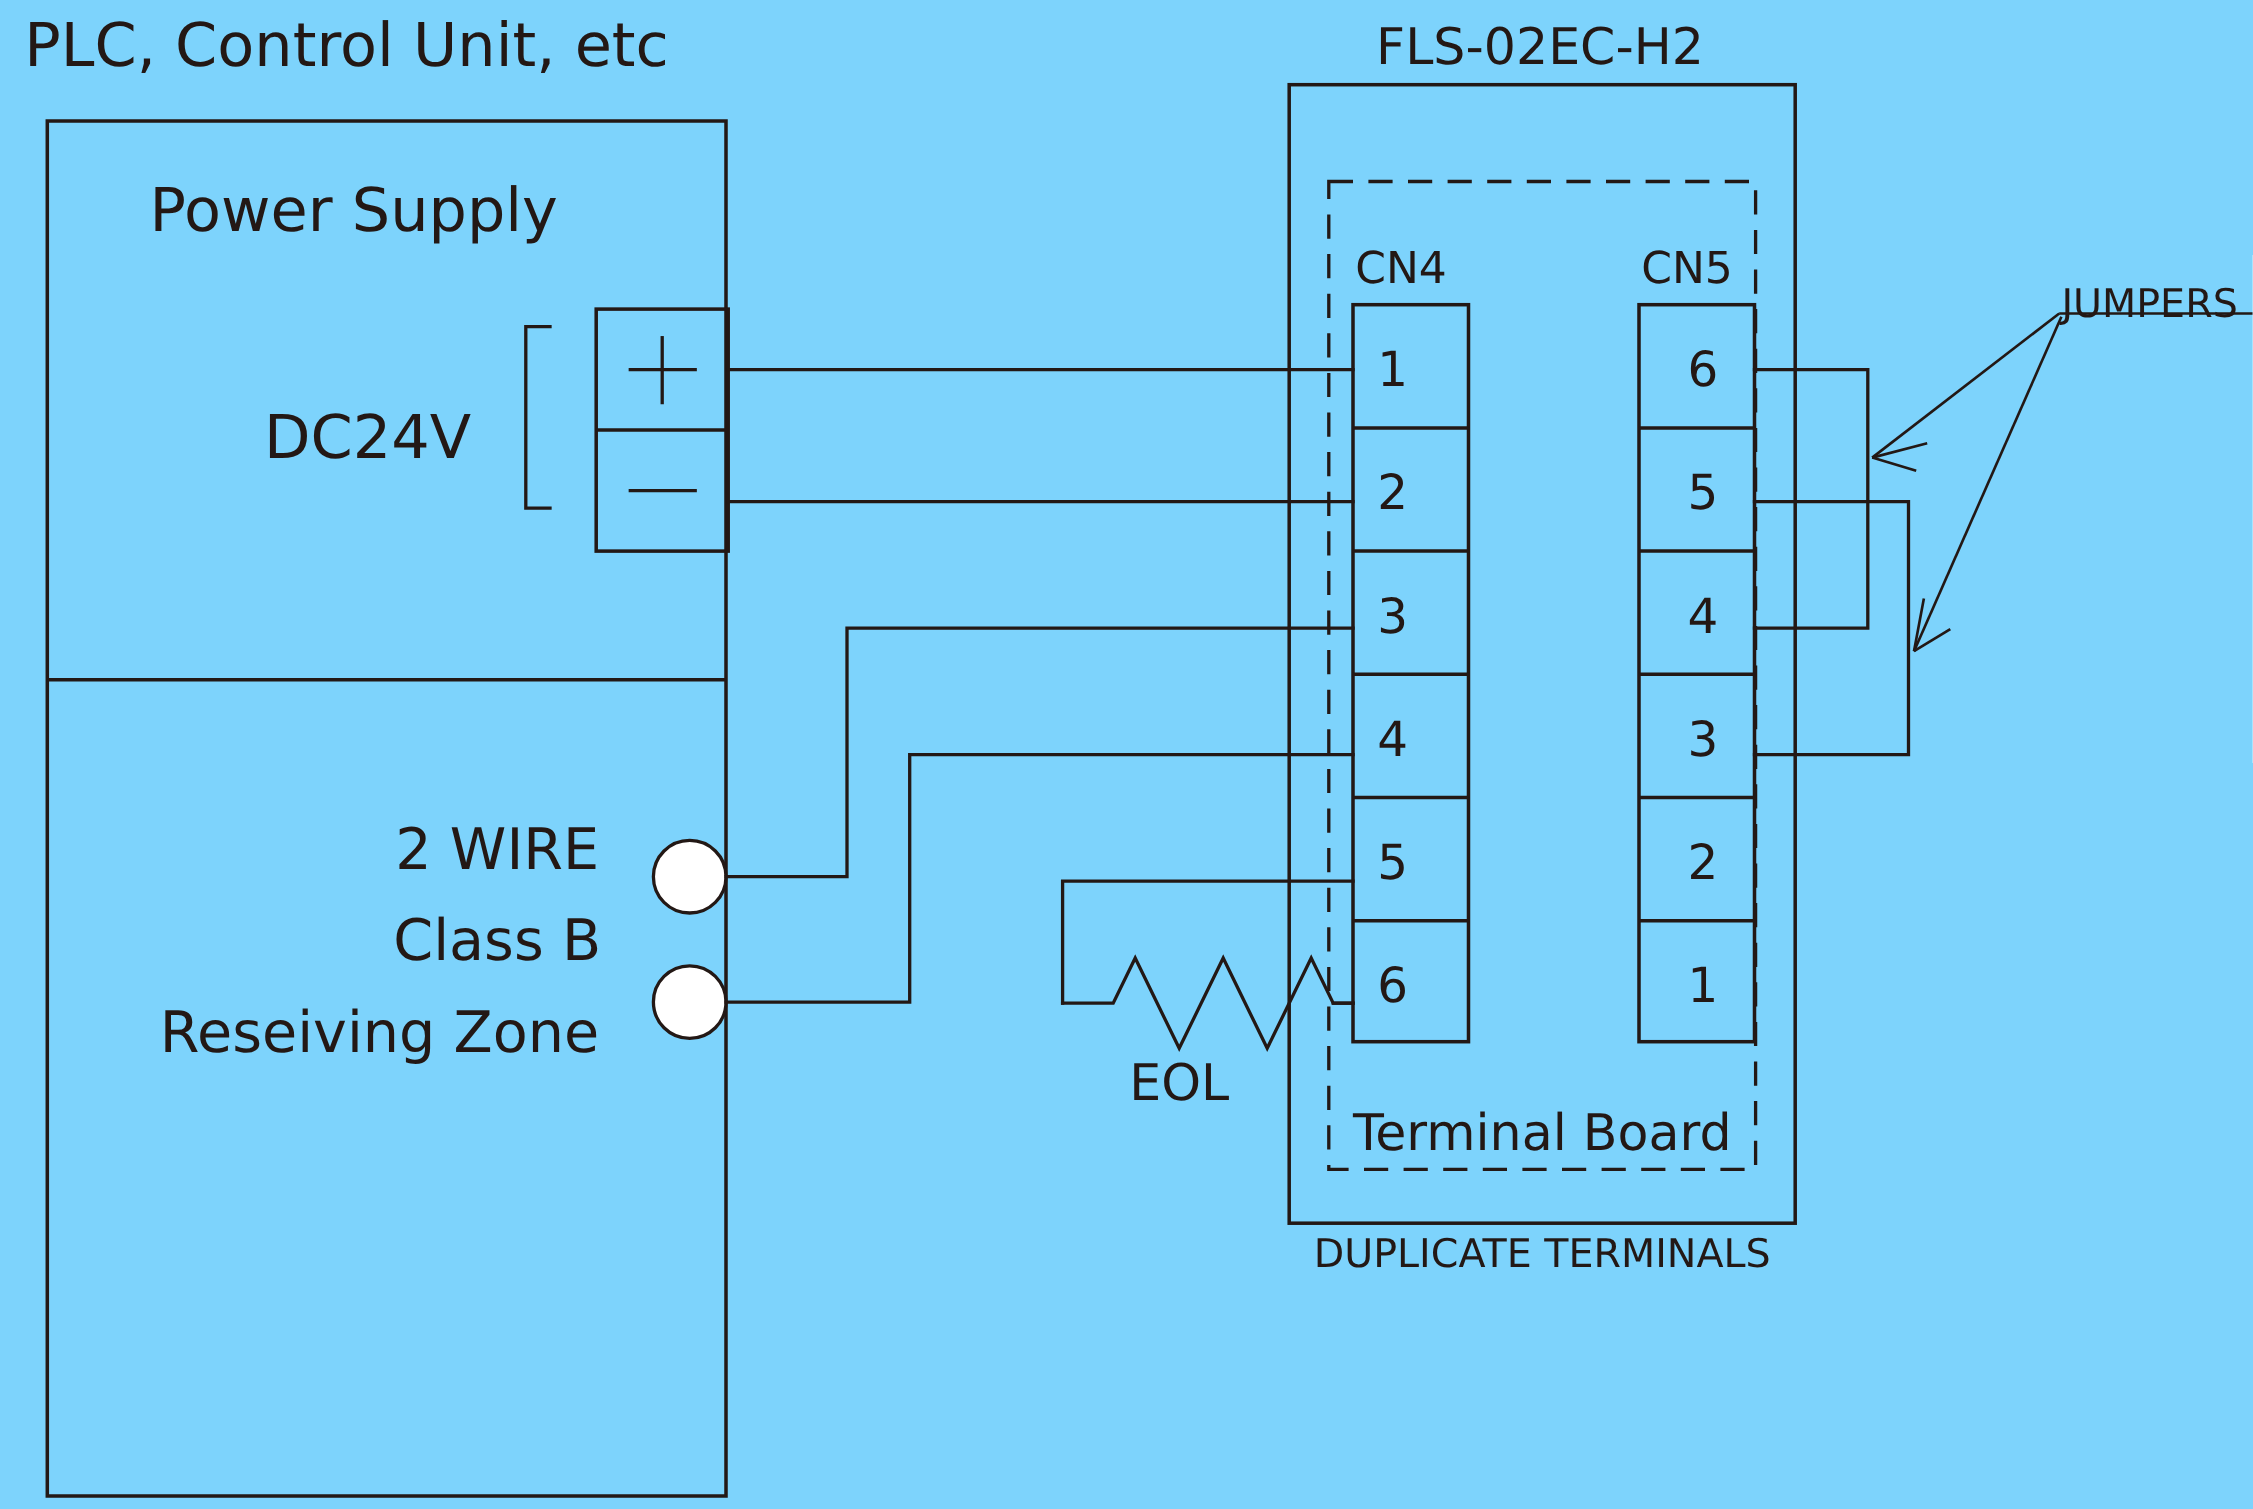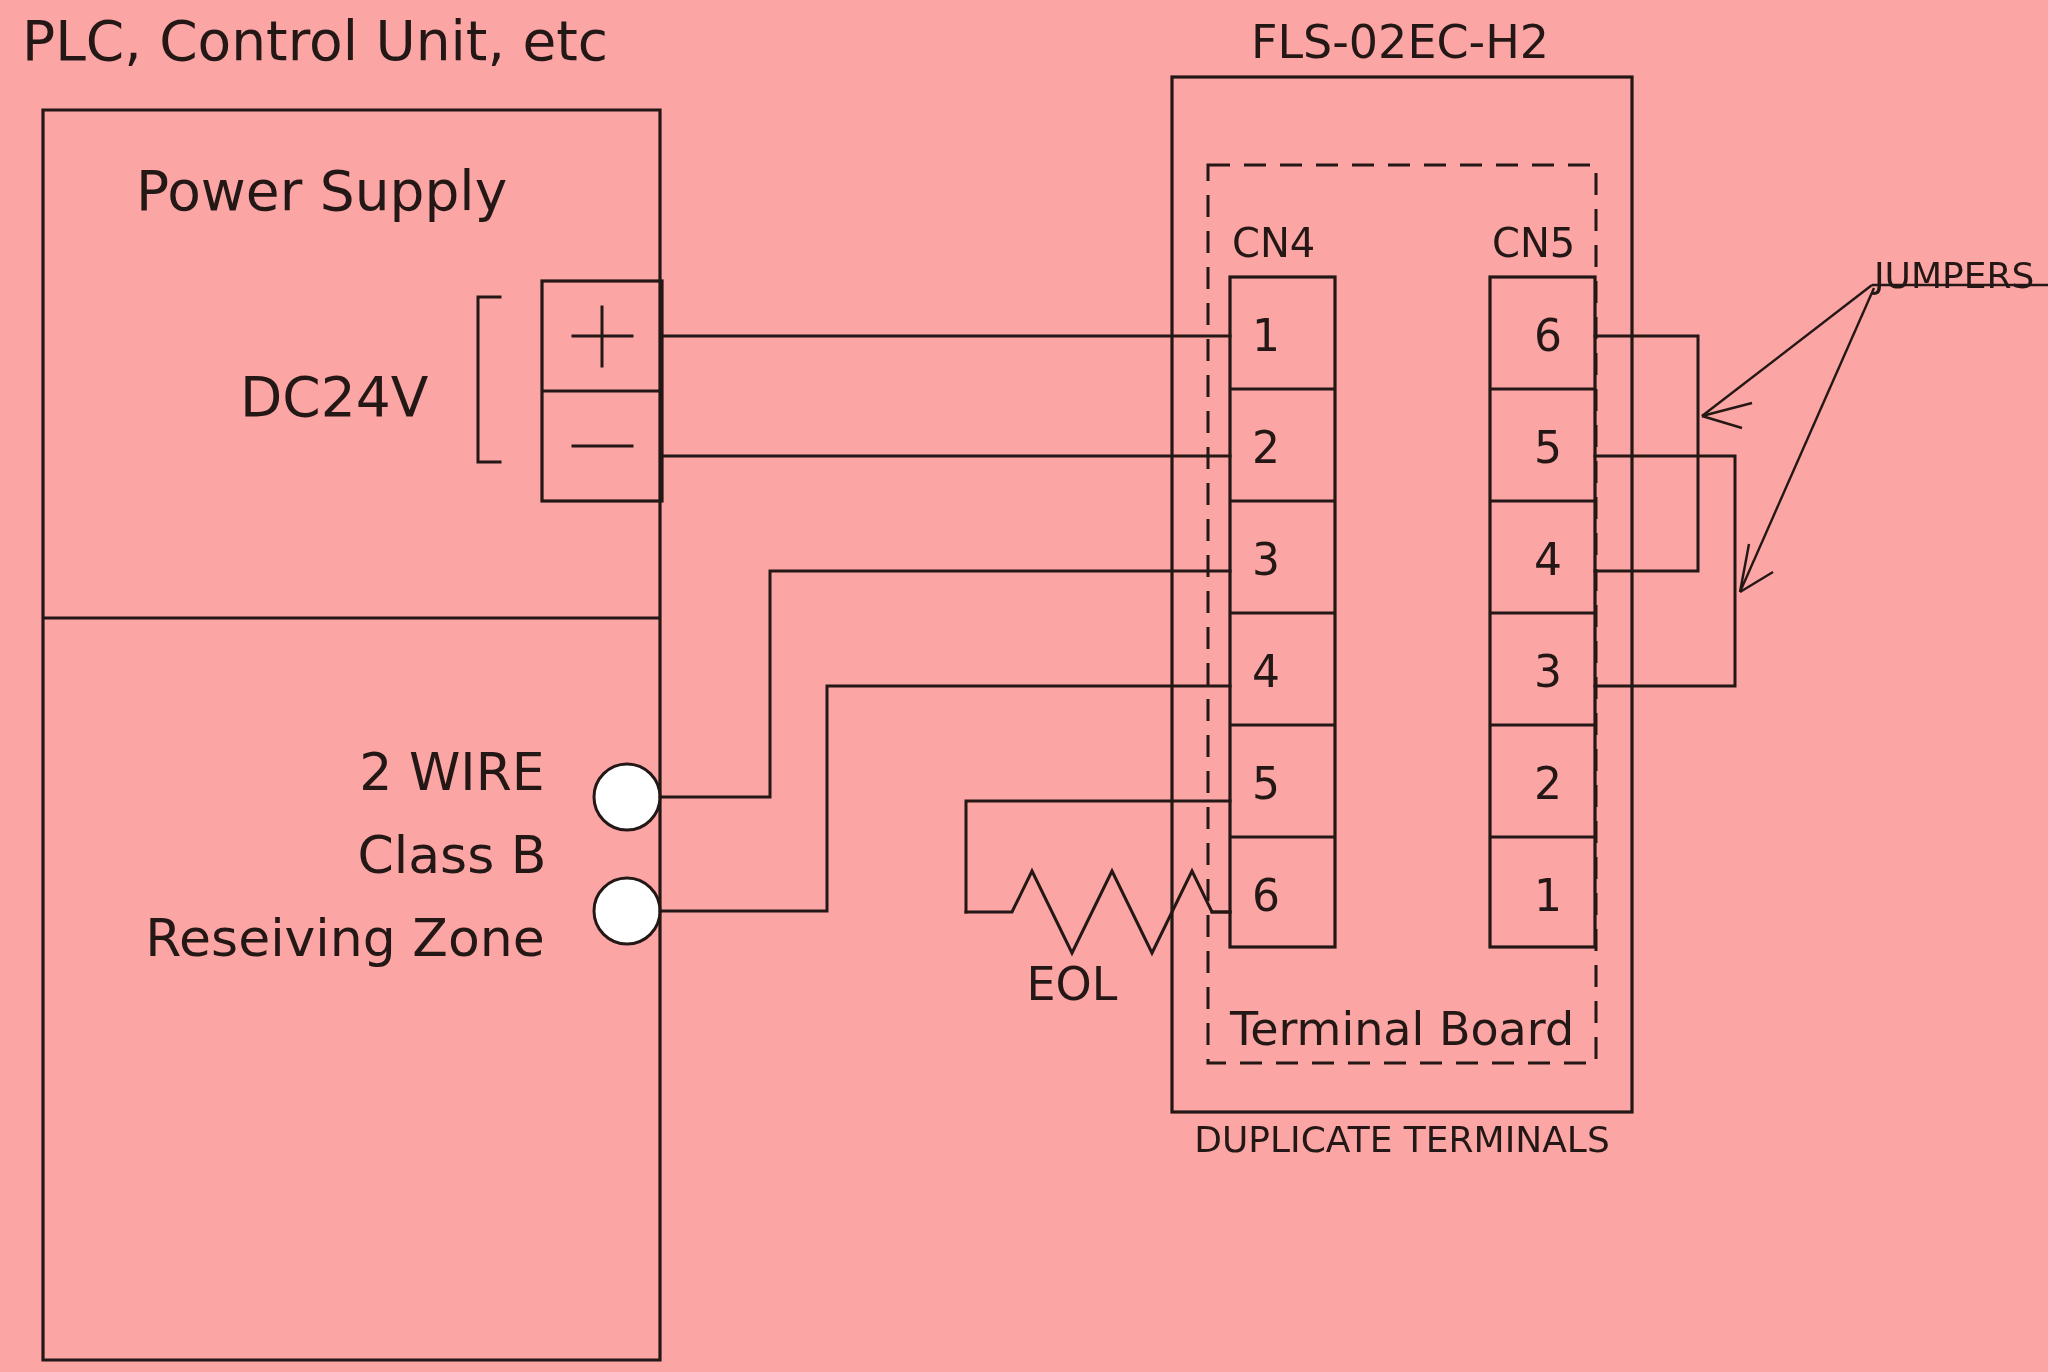--- a/index.html
+++ b/index.html
@@ -11,21 +11,21 @@
     width: 2048px;
     height: 1372px;
     font-family: "DejaVu Sans", sans-serif;
     color: #231815;
     overflow: hidden;
   }
   #diagram-root {
     position: relative;
     width: 2048px;
     height: 1372px;
-    background: #fca5a5;
+    background: #7dd3fc;
   }
   svg#wiring-svg {
     position: absolute;
     top: 0;
     left: 0;
     width: 2048px;
     height: 1372px;
     display: block;
   }
   .ln {

